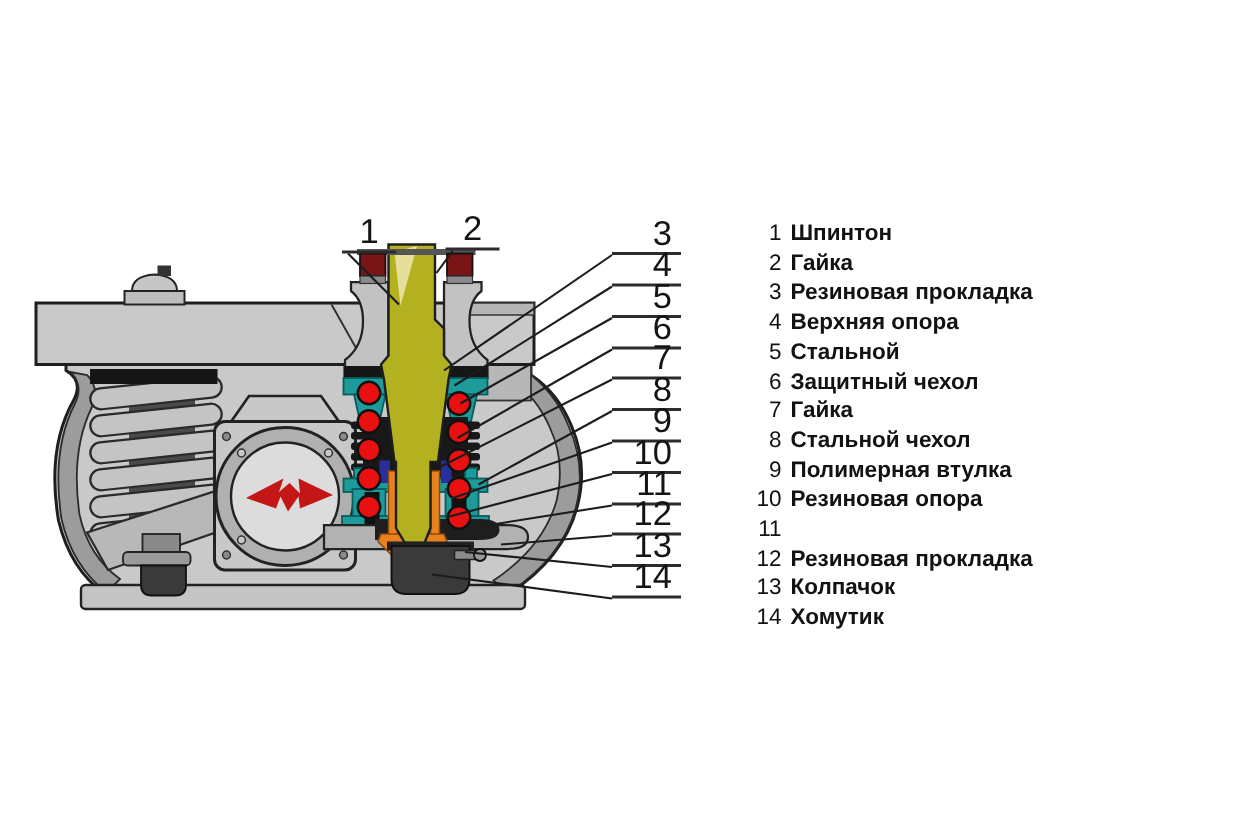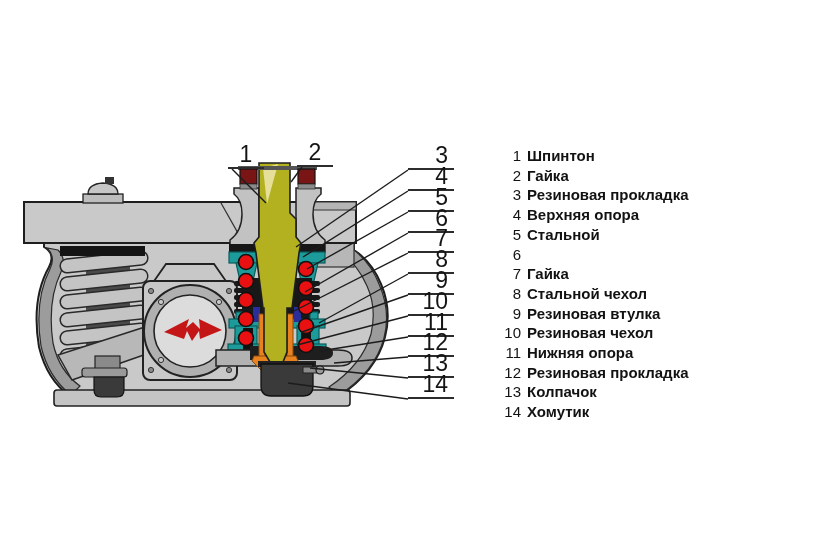--- a/index.html
+++ b/index.html
@@ -209,40 +209,40 @@
     <div class="lrow">
         <span class="lnum">4</span>
         <span class="llab">Верхняя опора</span>
       </div>
     <div class="lrow">
         <span class="lnum">5</span>
         <span class="llab">Стальной</span>
       </div>
     <div class="lrow">
         <span class="lnum">6</span>
+        <span class="llab">Защитный чехол</span>
       </div>
     <div class="lrow">
         <span class="lnum">7</span>
         <span class="llab">Гайка</span>
       </div>
     <div class="lrow">
         <span class="lnum">8</span>
         <span class="llab">Стальной чехол</span>
       </div>
     <div class="lrow">
         <span class="lnum">9</span>
-        <span class="llab">Резиновая втулка</span>
+        <span class="llab">Полимерная втулка</span>
       </div>
     <div class="lrow">
         <span class="lnum">10</span>
-        <span class="llab">Резиновая чехол</span>
+        <span class="llab">Резиновая опора</span>
       </div>
     <div class="lrow">
         <span class="lnum">11</span>
-        <span class="llab">Нижняя опора</span>
       </div>
     <div class="lrow">
         <span class="lnum">12</span>
         <span class="llab">Резиновая прокладка</span>
       </div>
     <div class="lrow">
         <span class="lnum">13</span>
         <span class="llab">Колпачок</span>
       </div>
     <div class="lrow">

